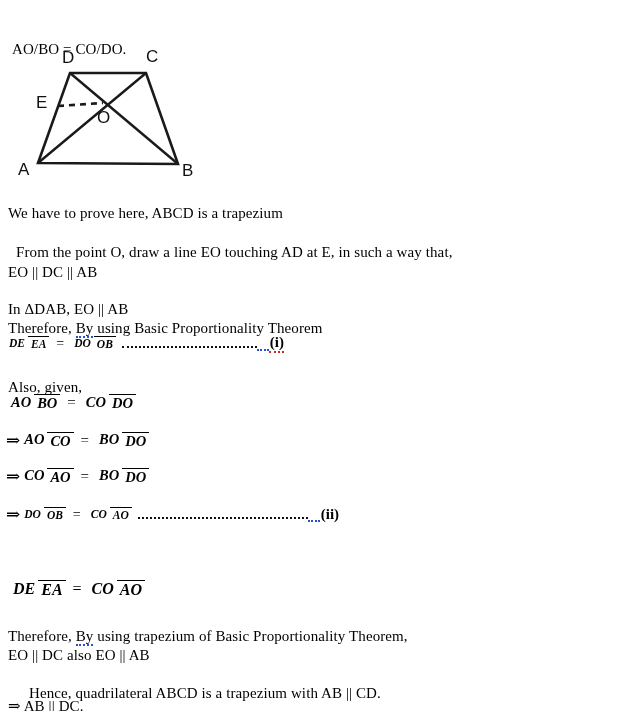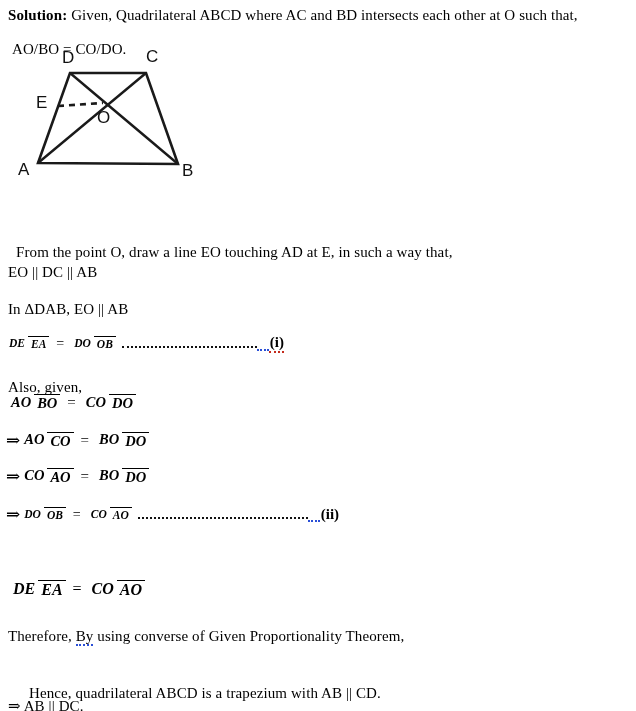--- a/index.html
+++ b/index.html
@@ -113,24 +113,20 @@
     font-style: normal;
     font-size: 15px;
     padding-left: 1px;
   }
 </style>
 </head>
 <body>
 
 <div class="page">
 
-  <div class="tline" style="left:8px; top:6px;">
-    <span class="bold">Solution:</span>
-    <span>Given, Quadrilateral ABCD where AC and BD intersects each other at O such that,</span>
-  </div>
   <div class="tline" style="left:12px; top:40px;text-align:right;">AO/BO = CO/DO.</div>
 
   <div id="figure">
     <svg width="230" height="145" viewBox="0 0 230 145">
 
       <polygon points="38,119 178,120 146,29 70,29" fill="none" stroke="#1a1a1a" stroke-width="2.6" stroke-linejoin="miter"></polygon>
 
       <line x1="38" y1="119" x2="146" y2="29" stroke="#1a1a1a" stroke-width="2.4"></line>
 
       <line x1="70" y1="29" x2="178" y2="120" stroke="#1a1a1a" stroke-width="2.4"></line>
@@ -139,25 +135,31 @@
     </svg>
 
     <span class="fig-label" style="left:62px; top:4px;">D</span>
     <span class="fig-label" style="left:146px; top:3px;">C</span>
     <span class="fig-label" style="left:36px; top:49px;">E</span>
     <span class="fig-label" style="left:97px; top:64px;">O</span>
     <span class="fig-label" style="left:18px; top:116px;">A</span>
     <span class="fig-label" style="left:182px; top:117px;">B</span>
   </div>
 
+  <div class="tline" style="left:8px; top:204px;">We have to prove here, ABCD is a trapezium</div>
 
   <div class="tline" style="left:8px; top:243px;margin-left:8px;">From the point O, draw a line EO touching AD at E, in such a way that,</div>
   <div class="tline" style="left:8px; top:263px;">EO || DC || AB</div>
 
   <div class="tline" style="left:8px; top:300px;">In ΔDAB, EO || AB</div>
+  <div class="tline" style="left:8px; top:319px;">
+    <span>Therefore,</span>
+    <span class="sq-blue">By</span>
+    <span>using Basic Proportionality Theorem</span>
+  </div>
 
   <div class="eqrow f-sm" style="left:6px; top:334px;">
     <span class="frac f-sm">
       <span class="num">DE</span>
       <span class="den">EA</span>
     </span>
     <span class="eqsign" style="font-size:14px;">=</span>
     <span class="frac f-sm">
       <span class="num">DO</span>
       <span class="den">OB</span>
@@ -232,18 +234,19 @@
     <span class="eqsign" style="font-size:16px;">=</span>
     <span class="frac f-lg">
       <span class="num">CO</span>
       <span class="den">AO</span>
     </span>
   </div>
 
   <div class="tline" style="left:8px; top:627px;">
     <span>Therefore,</span>
     <span class="sq-blue">By</span>
-    <span>using converse of Given Proportionality Theorem,</span>
-  </div>
+    <span>using trapezium of Basic Proportionality Theorem,</span>
+  </div>
+  <div class="tline" style="left:8px; top:646px;">EO || DC also EO || AB</div>
   <div class="tline" style="left:8px; top:665px;margin-top:32px;">⇒ AB || DC.</div>
   <div class="tline" style="left:8px; top:684px;margin-left:21px;">Hence, quadrilateral ABCD is a trapezium with AB || CD.</div>
 
 </div>
 
 </body></html>

